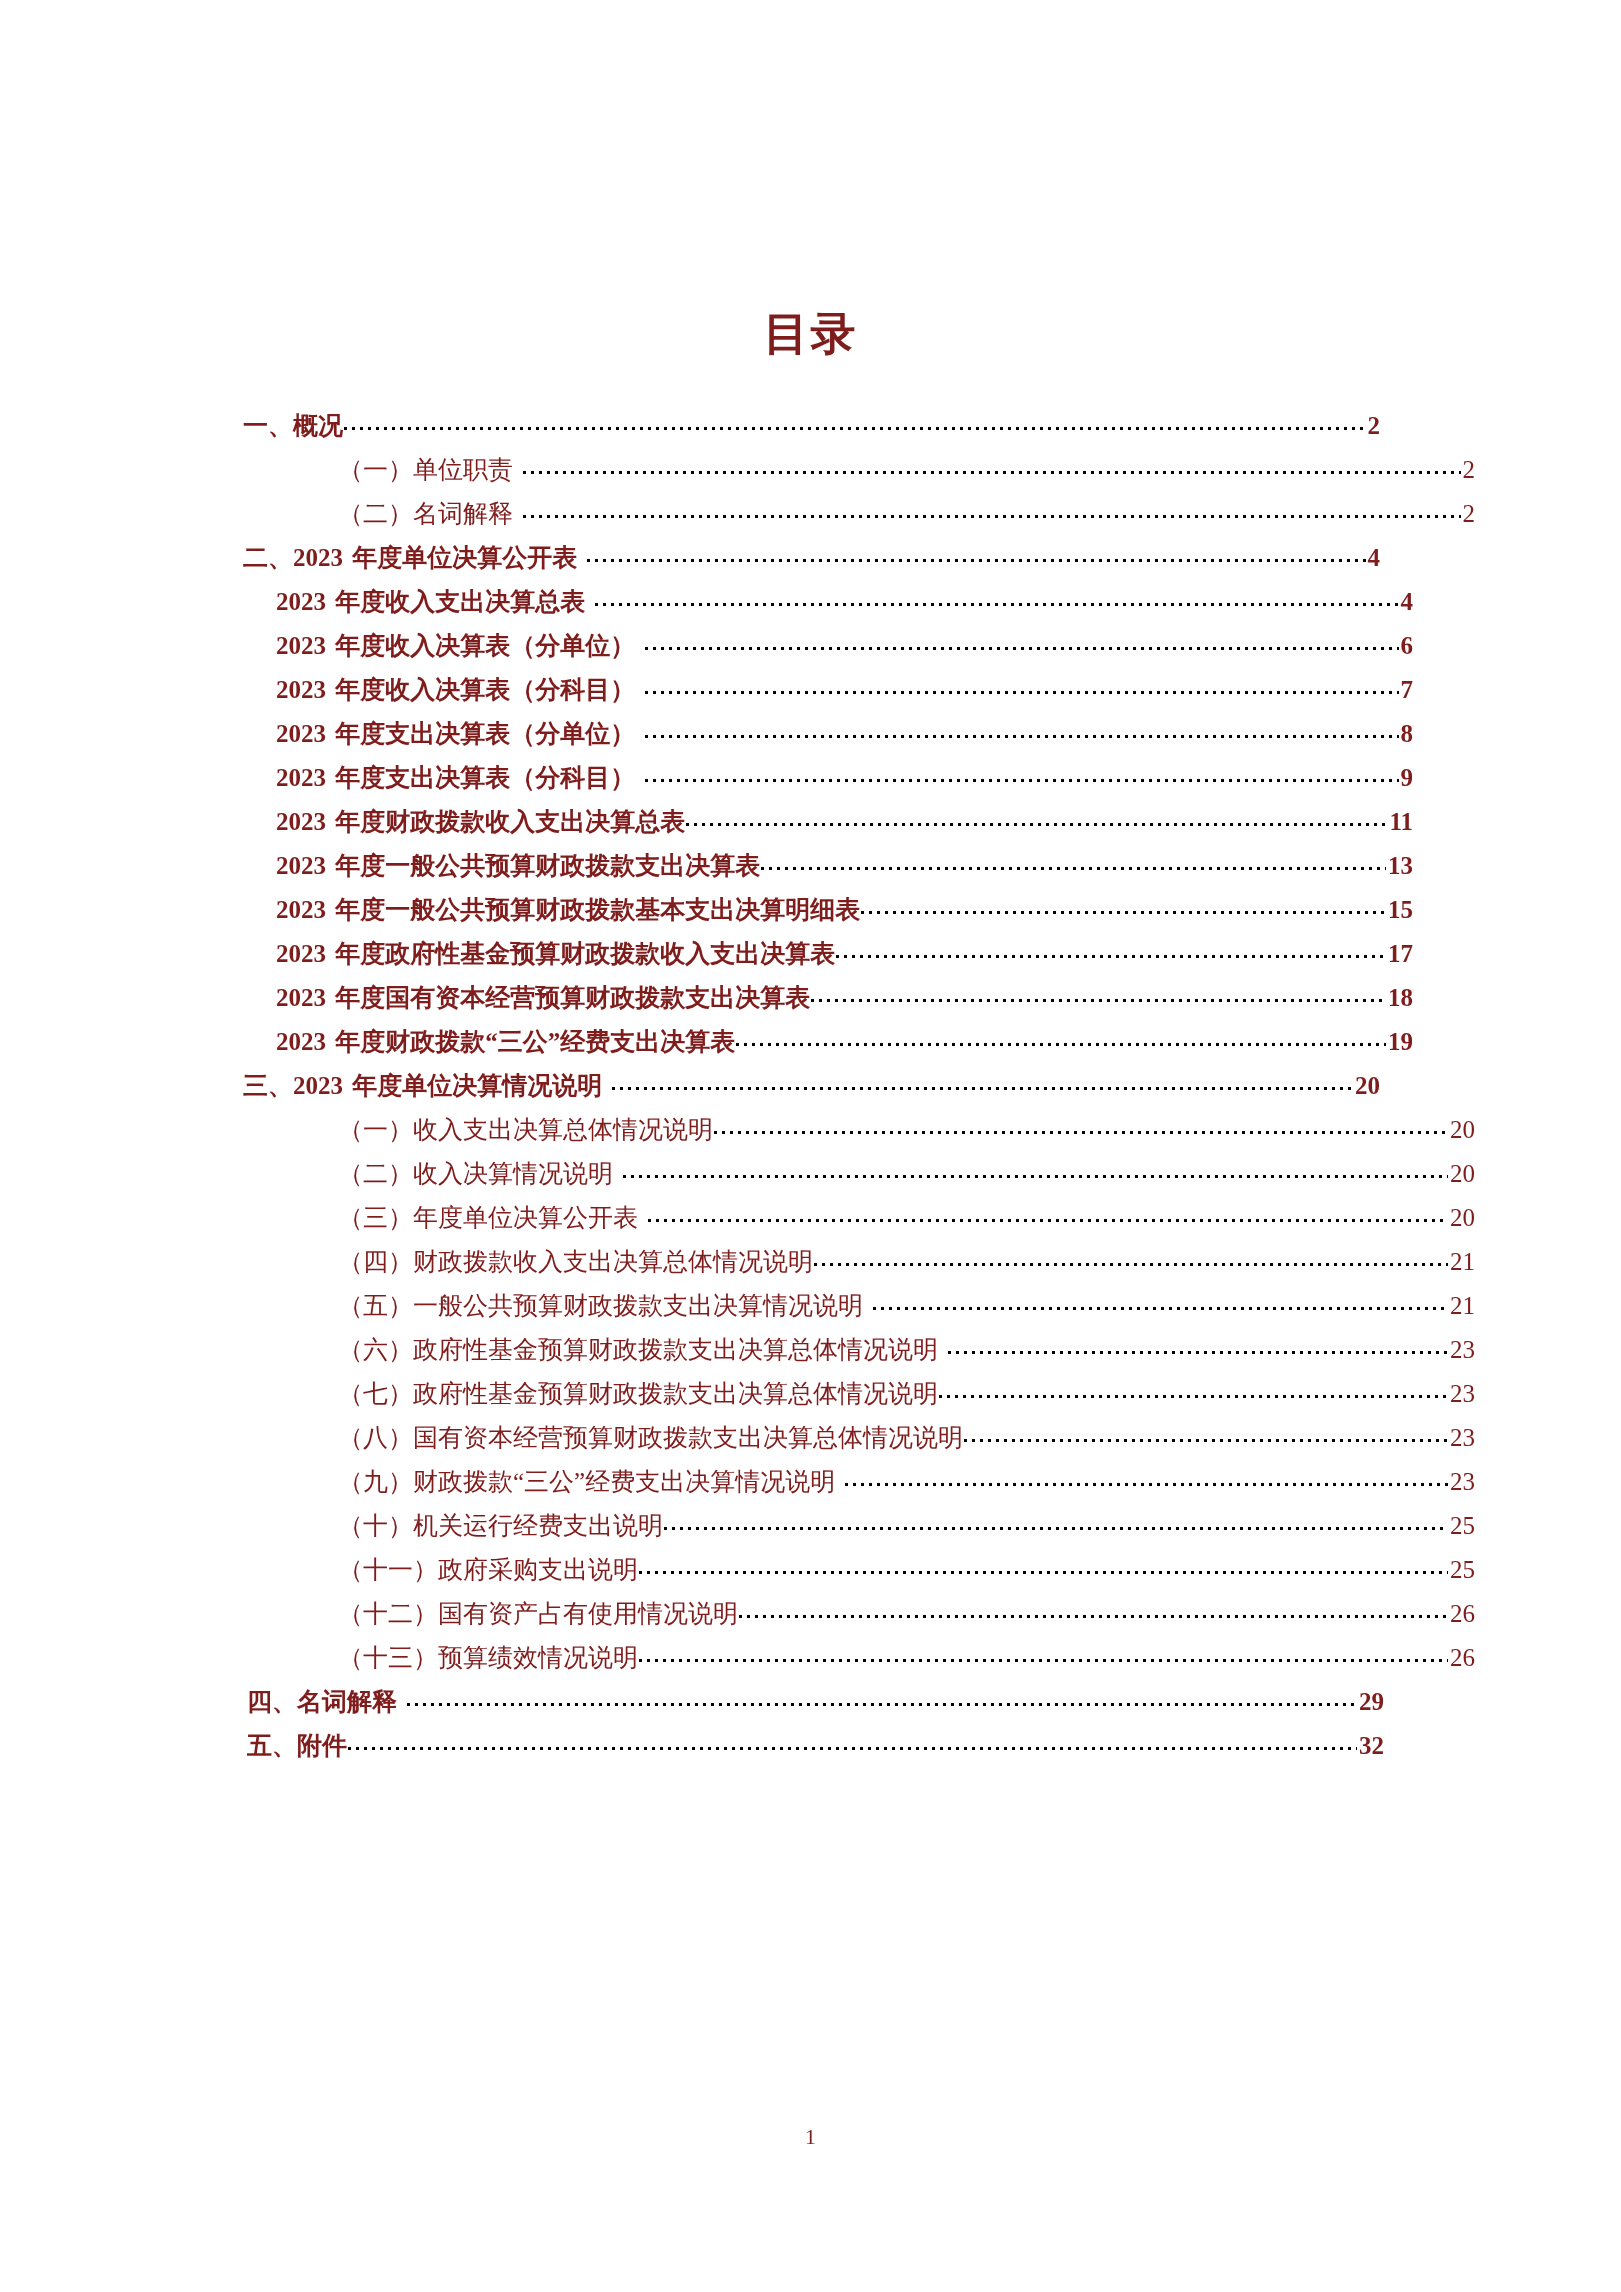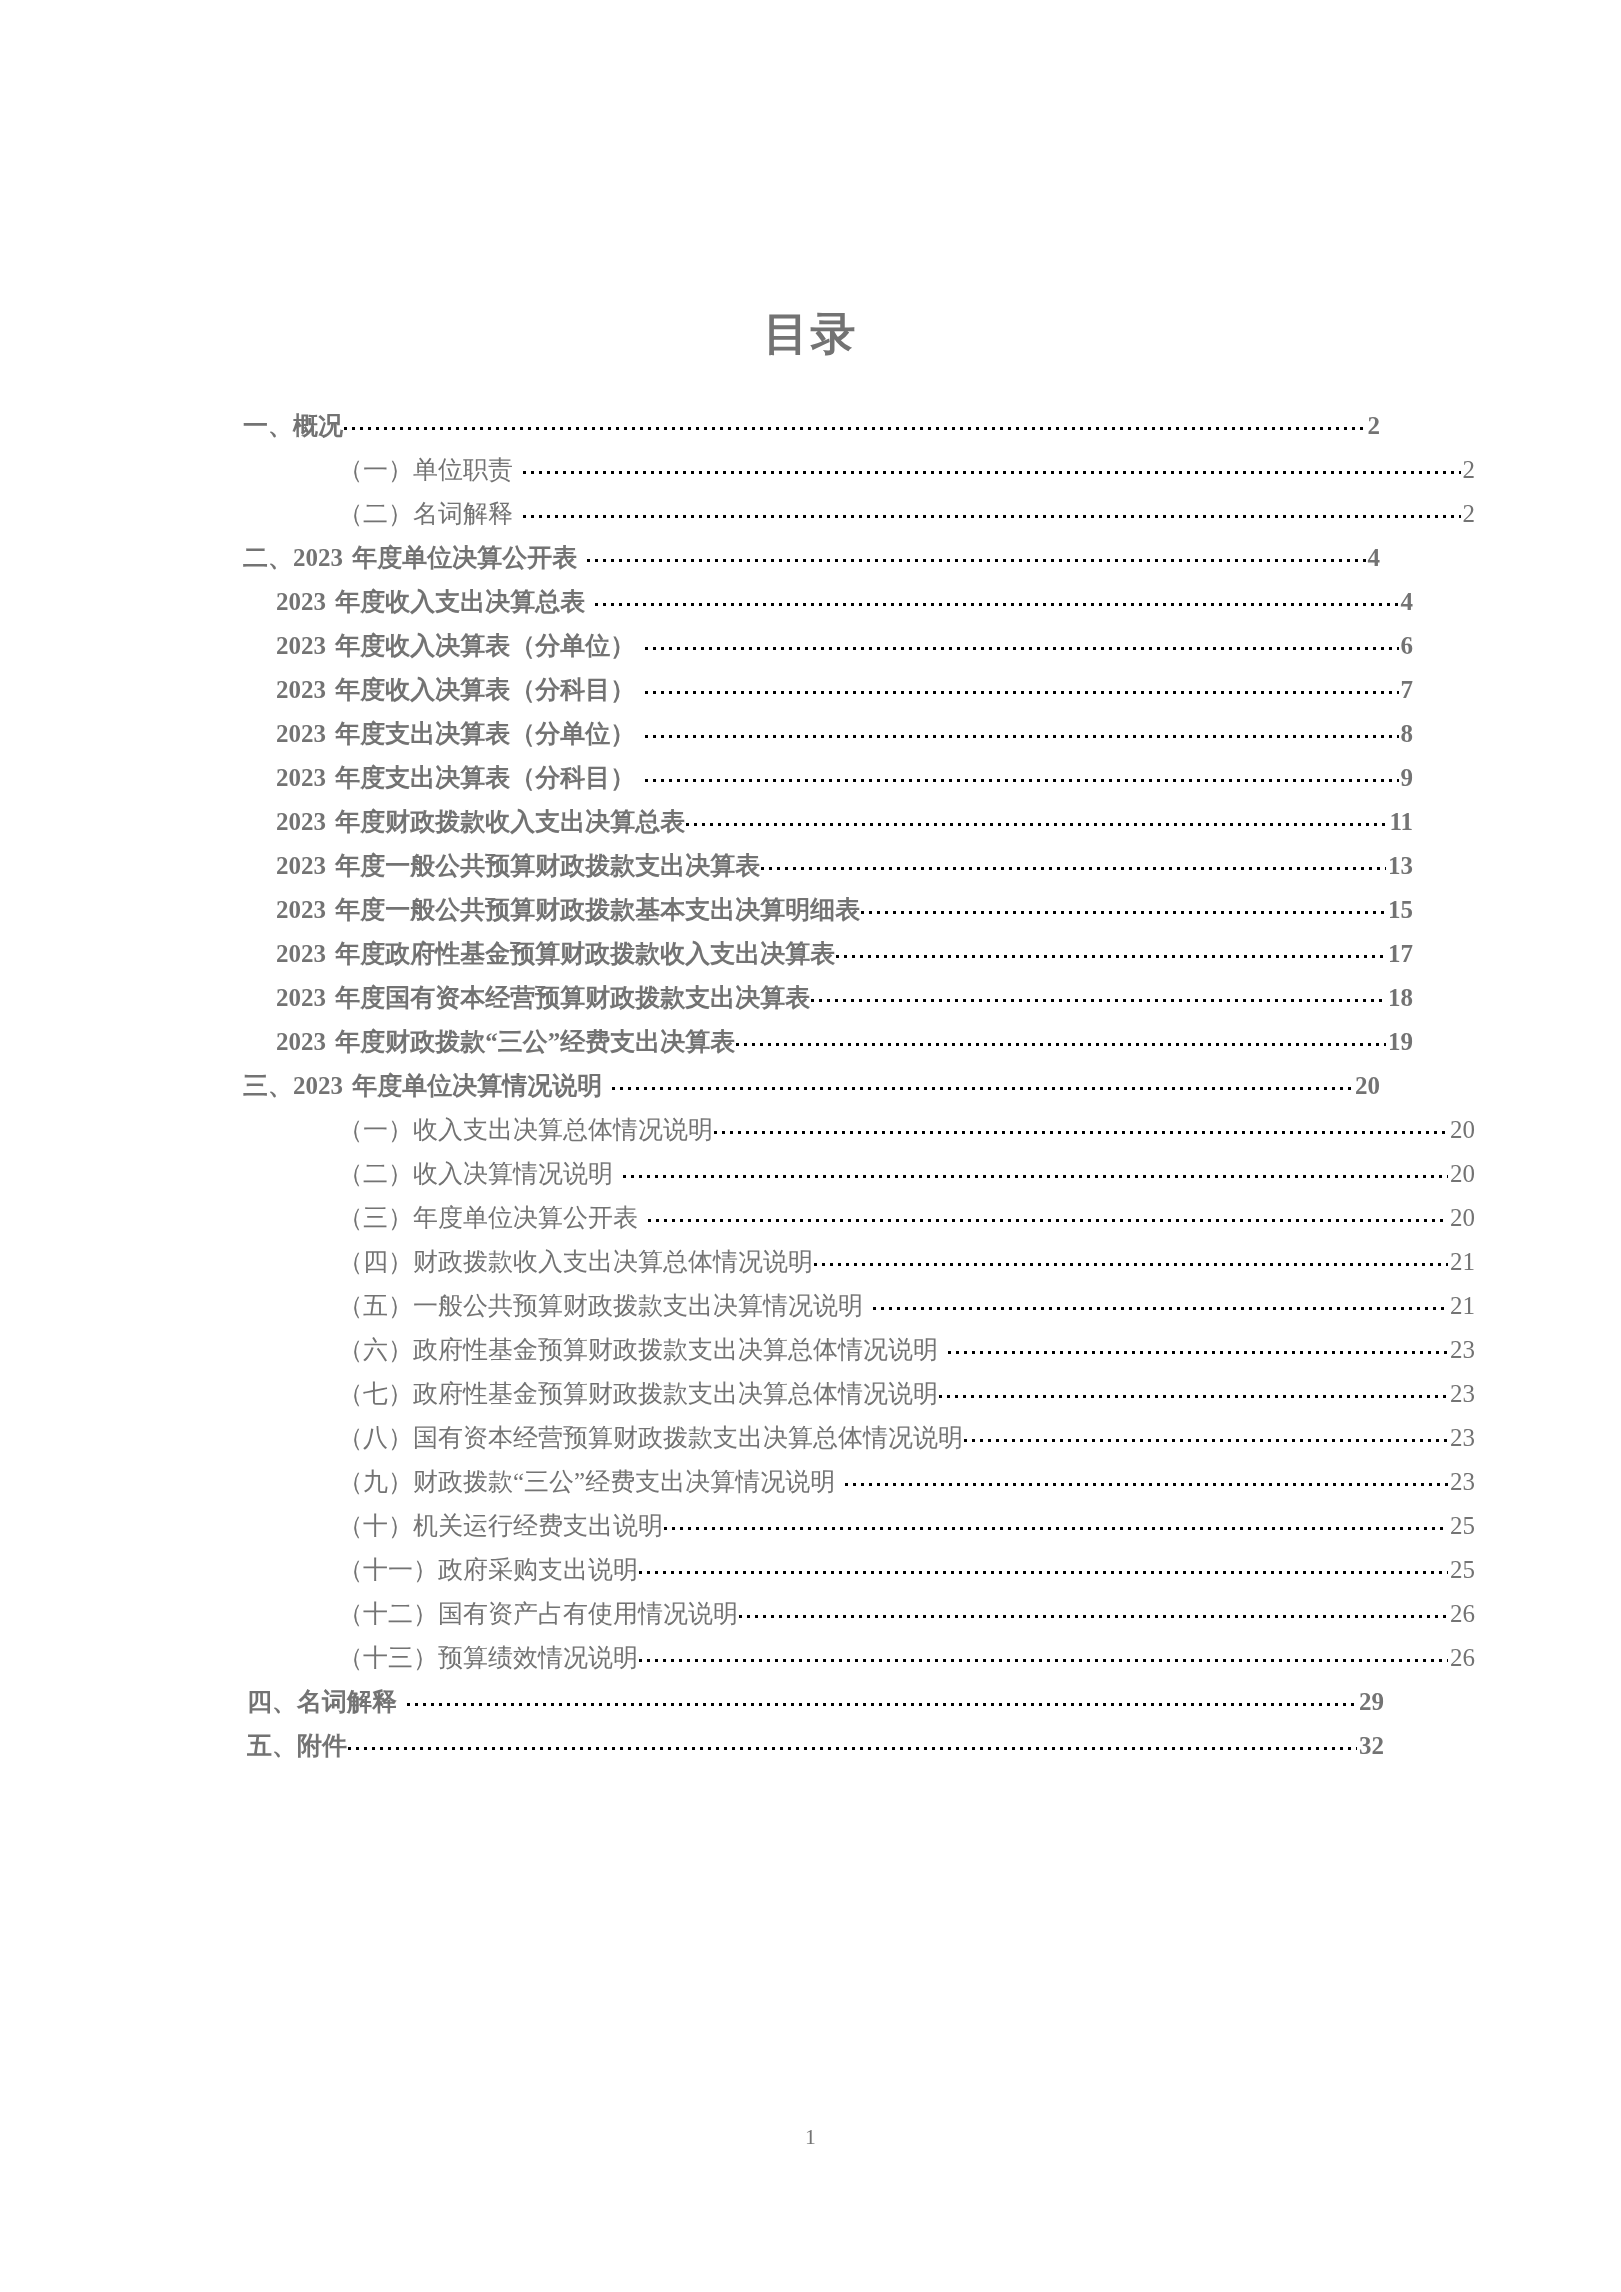--- a/index.html
+++ b/index.html
@@ -8,21 +8,21 @@
     padding: 0;
     background: #ffffff;
   }
   .page {
     position: relative;
     width: 1621px;
     height: 2293px;
     margin: 0 auto;
     background: #ffffff;
     font-family: "Liberation Serif", "DejaVu Serif", serif;
-    color: #737373;
+    color: #7f1d1d;
     overflow: hidden;
   }
 
   
   .toc-title {
     position: absolute;
     top: 304px;
     left: 0;
     width: 1621px;
     text-align: center;

